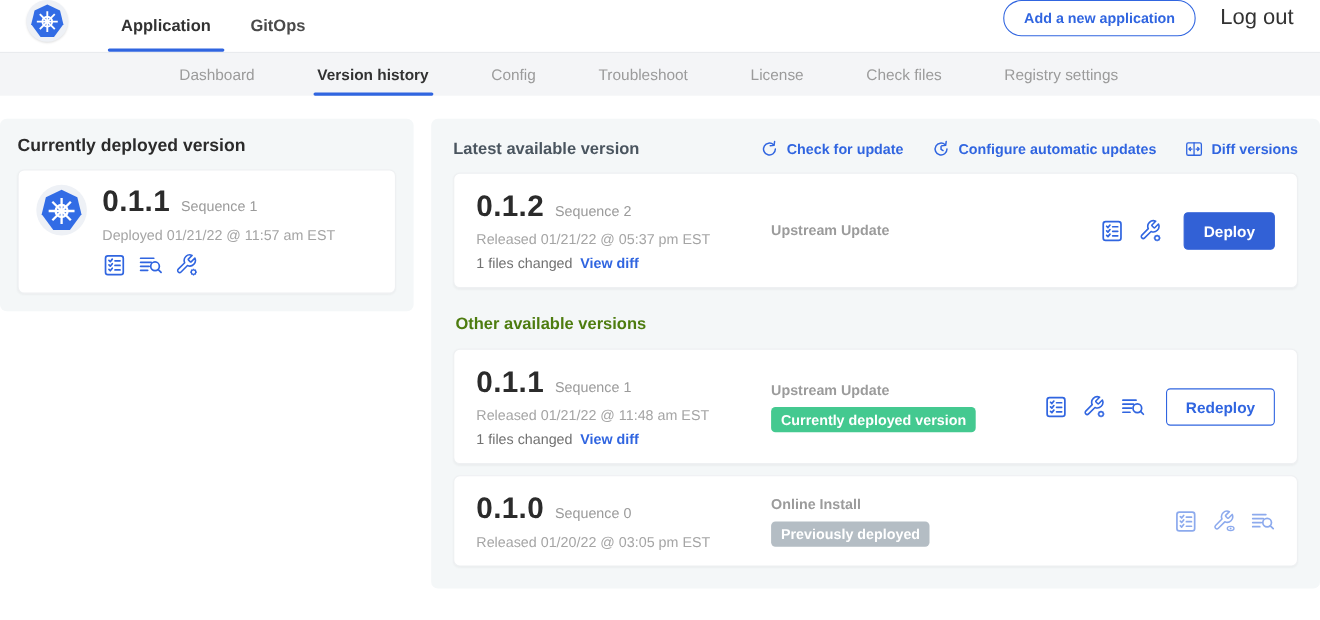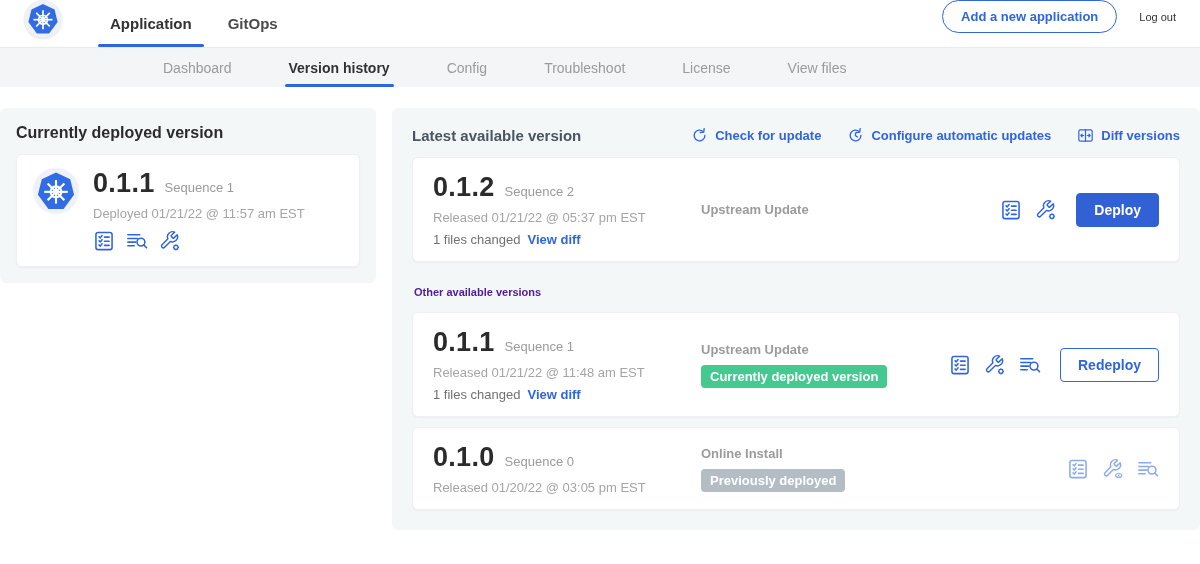--- a/index.html
+++ b/index.html
@@ -28,21 +28,21 @@
   .header-tab.active::after {
     content:""; position:absolute; left:6px; right:6px; bottom:0;
     height:3px; background:#3065e0; border-radius:2px;
   }
   .header-right { margin-left:auto; display:flex; align-items:center; gap:22px; }
   .add-app-btn {
     border:1px solid #3065e0; color:#3065e0; background:#fff;
     font-size:13px; font-weight:700; border-radius:17px;
     padding:8px 18px; cursor:pointer; font-family:inherit;
   }
-  .logout { font-size:11px; color:#323232; cursor:pointer; }
+  .logout { font-size:20px; color:#323232; cursor:pointer; }
 
   
   .subnav {
     height:40px; background:#f4f5f7; border-top:1px solid #e7e9ec;
     display:flex; align-items:stretch; padding-left:163px; gap:57px;
   }
   .subnav-item {
     position:relative; display:flex; align-items:center;
     font-size:14px; color:#9b9b9b; cursor:pointer; white-space:nowrap;
   }
@@ -105,21 +105,21 @@
   .badge-green { background:#44c990; }
   .badge-gray  { background:#b4bdc4; }
   .row-actions { display:flex; align-items:center; gap:13px; }
   .btn {
     font-family:inherit; font-size:14px; font-weight:700; cursor:pointer;
     border-radius:4px; padding:8px 17px; margin-left:6px;
   }
   .btn-primary { background:#3261d6; border:1px solid #3261d6; color:#fff; }
   .btn-outline { background:#fff; border:1px solid #3065e0; color:#3065e0; }
 
-  .other-title { font-size:11px; font-weight:600; color:#4c1d95; margin:24px 0 14px 2px; }
+  .other-title { font-size:15px; font-weight:600; color:#4d7c0f; margin:24px 0 14px 2px; }
 </style>
 </head>
 <body>
 
 <svg width="0" height="0" style="position:absolute" aria-hidden="true">
   <defs>
     <symbol id="sym-k8s" viewBox="0 0 100 100">
       <polygon points="50,6 84,22 93,59 68,93 32,93 7,59 16,22" fill="#326ce5"></polygon>
       <circle cx="50" cy="52" r="13" fill="none" stroke="#fff" stroke-width="5"></circle>
       <g stroke="#fff" stroke-width="5">
@@ -231,21 +231,24 @@
   <div class="subnav-item">
       <span>Config</span>
     </div>
   <div class="subnav-item">
       <span>Troubleshoot</span>
     </div>
   <div class="subnav-item">
       <span>License</span>
     </div>
   <div class="subnav-item">
-      <span>View files</span>
+      <span>Check files</span>
+    </div>
+  <div class="subnav-item">
+      <span>Registry settings</span>
     </div>
 </nav>
 
 <main class="main">
 
   <section class="deployed-card">
     <h2>Currently deployed version</h2>
     <div class="deployed-inner">
       <span class="k8s-badge">
         <svg width="42" height="42">

